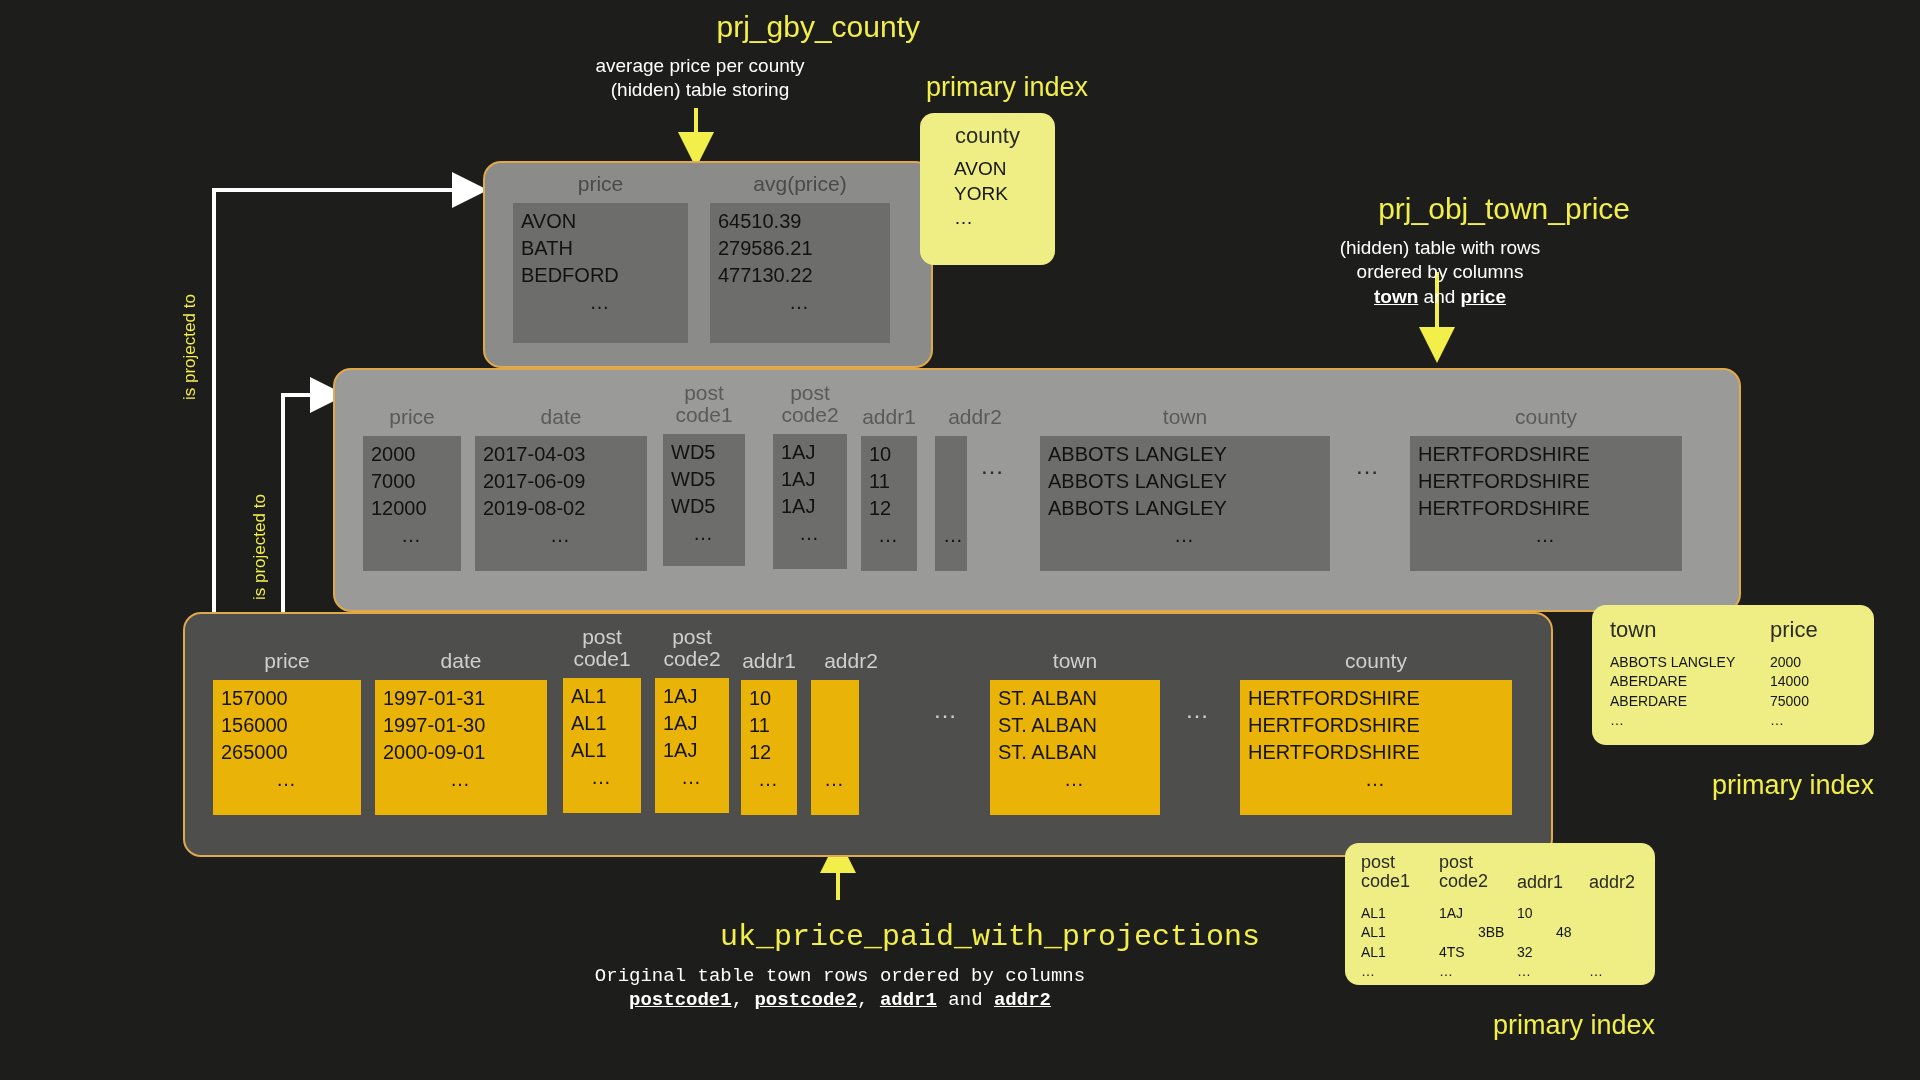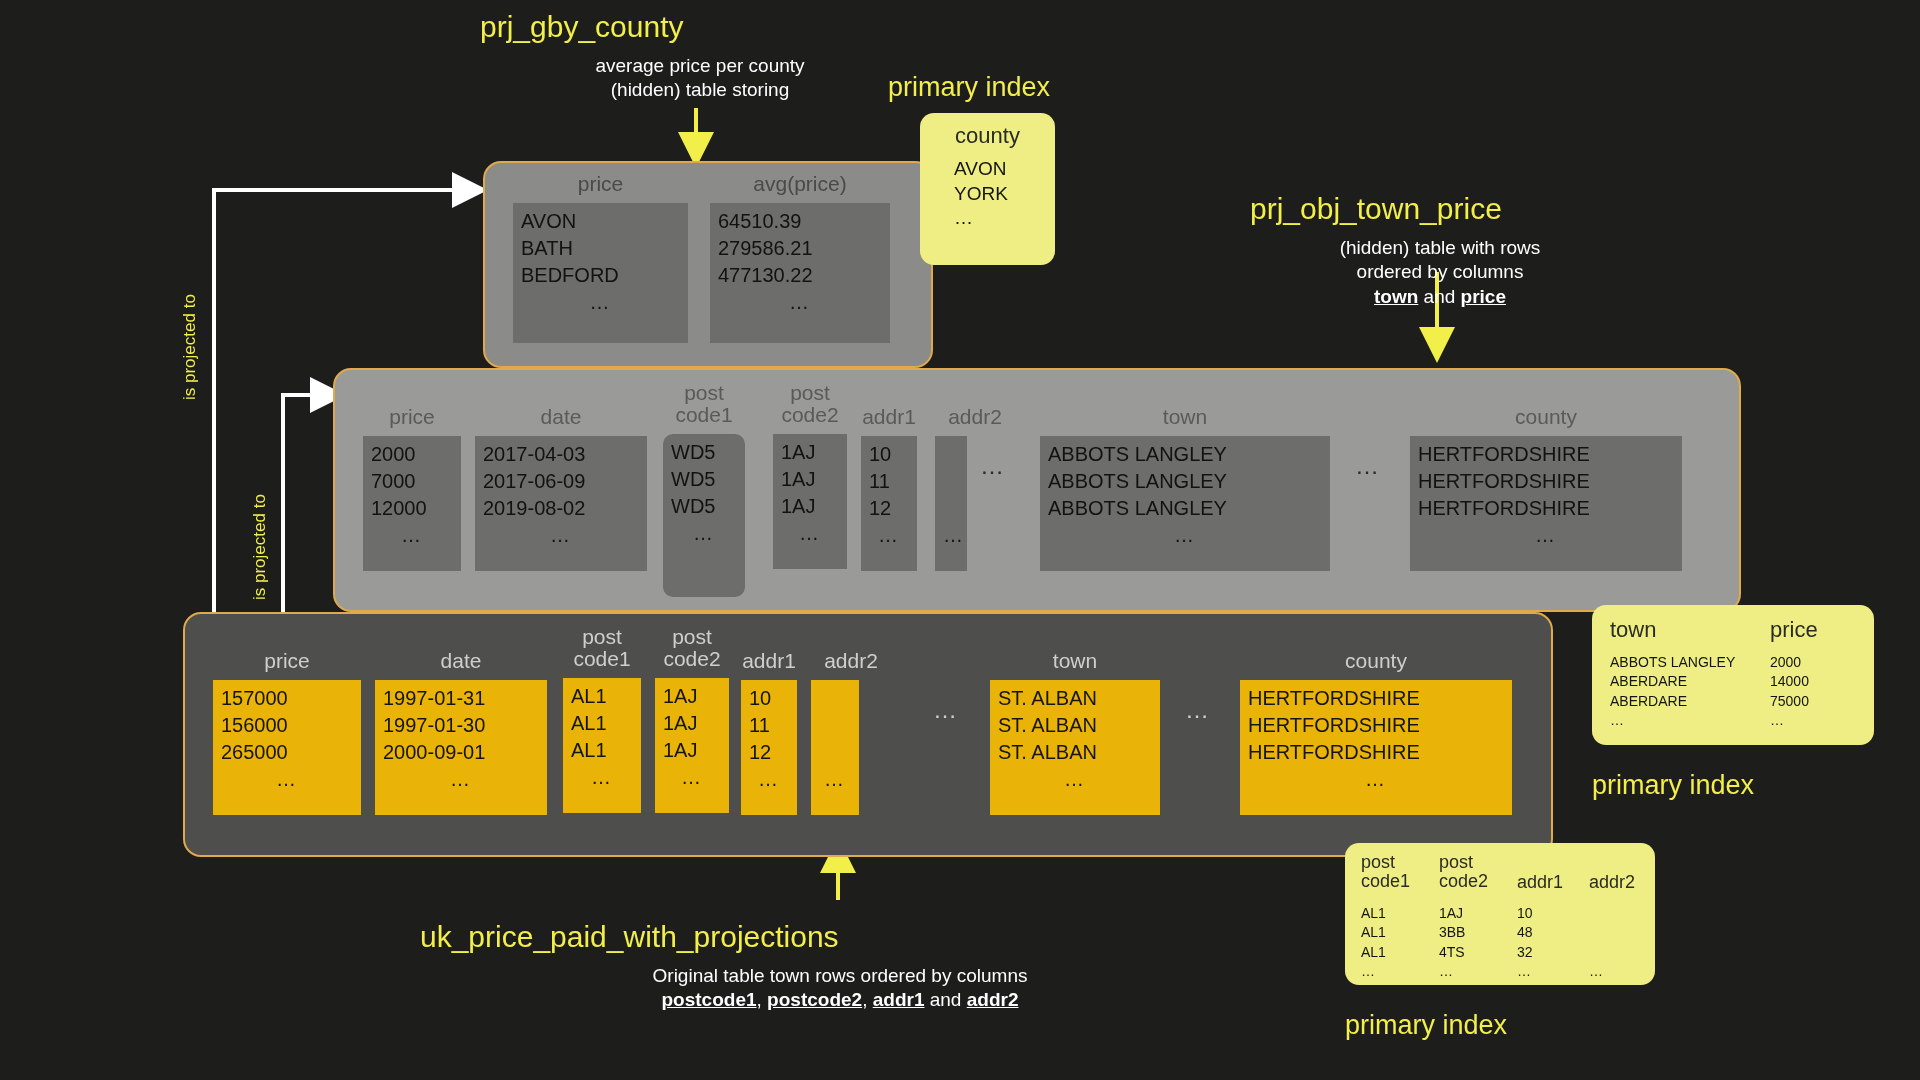--- a/index.html
+++ b/index.html
@@ -26,21 +26,21 @@
     left: 0; top: 0;
     width: 1920px;
     height: 1080px;
     pointer-events: none;
   }
 
   
   .yellow-title {
     color: #f2ef4a;
     font-size: 30px;
-    text-align: left;
+    text-align: right;
     white-space: nowrap;
   }
   .white-sub {
     color: #ffffff;
     font-size: 19px;
     text-align: center;
     line-height: 1.28;
   }
   .white-sub u { text-decoration: underline; font-weight: bold; }
 
@@ -219,21 +219,21 @@
         <div>2017-04-03</div>
         <div>2017-06-09</div>
         <div>2019-08-02</div>
         <span class="dots">…</span>
       </div>
     </div>
 
     <div class="col" style="left:328px; top:12px; width:82px;">
       <div class="col-head light" style="white-space:pre-line;">post
 code1</div>
-      <div class="col-body dark-cells" style="margin-top:8px; height:163px;border-radius:10px;">
+      <div class="col-body dark-cells" style="margin-top:8px; height:132px;">
         <div>WD5</div>
         <div>WD5</div>
         <div>WD5</div>
         <span class="dots">…</span>
       </div>
     </div>
 
     <div class="col" style="left:438px; top:12px; width:74px;">
       <div class="col-head light" style="white-space:pre-line;">post
 code2</div>
@@ -398,21 +398,21 @@
       <div class="col-head" style="margin-top:24px; color:#cfcfcd;">county</div>
       <div class="col-body" style="margin-top:8px; height:135px;">
         <div>HERTFORDSHIRE</div>
         <div>HERTFORDSHIRE</div>
         <div>HERTFORDSHIRE</div>
         <span class="dots">…</span>
       </div>
     </div>
   </div>
 
-  <div style="position:absolute; left:420px; top:920px; width:840px;">
+  <div style="position:absolute; left:420px; top:920px; width:840px;font-family:Liberation Mono, monospace;">
     <div class="yellow-title" style="font-size:30px;">uk_price_paid_with_projections</div>
     <div class="white-sub" style="margin-top:10px;">
       <div>Original table town rows ordered by columns</div>
       <div>
         <u>postcode1</u><span>, </span><u>postcode2</u><span>, </span><u>addr1</u><span> and </span><u>addr2</u>
       </div>
     </div>
   </div>
 
   <div class="ycard" style="left:1345px; top:843px; width:310px; height:142px; padding:10px 0 0 0;">
@@ -426,21 +426,21 @@
     </div>
     <div class="yrows" style="margin-top:12px; padding:0 16px;">
       <div style="display:flex;">
           <span style="width:78px;">AL1</span>
           <span style="width:78px;">1AJ</span>
           <span style="width:72px;">10</span>
           <span></span>
         </div>
       <div style="display:flex;">
           <span style="width:78px;">AL1</span>
-          <span style="width:78px;">3BB</span>
+          <span style="width:78px;margin-left:39px;">3BB</span>
           <span style="width:72px;">48</span>
           <span></span>
         </div>
       <div style="display:flex;">
           <span style="width:78px;">AL1</span>
           <span style="width:78px;">4TS</span>
           <span style="width:72px;">32</span>
           <span></span>
         </div>
       <div style="display:flex;">

